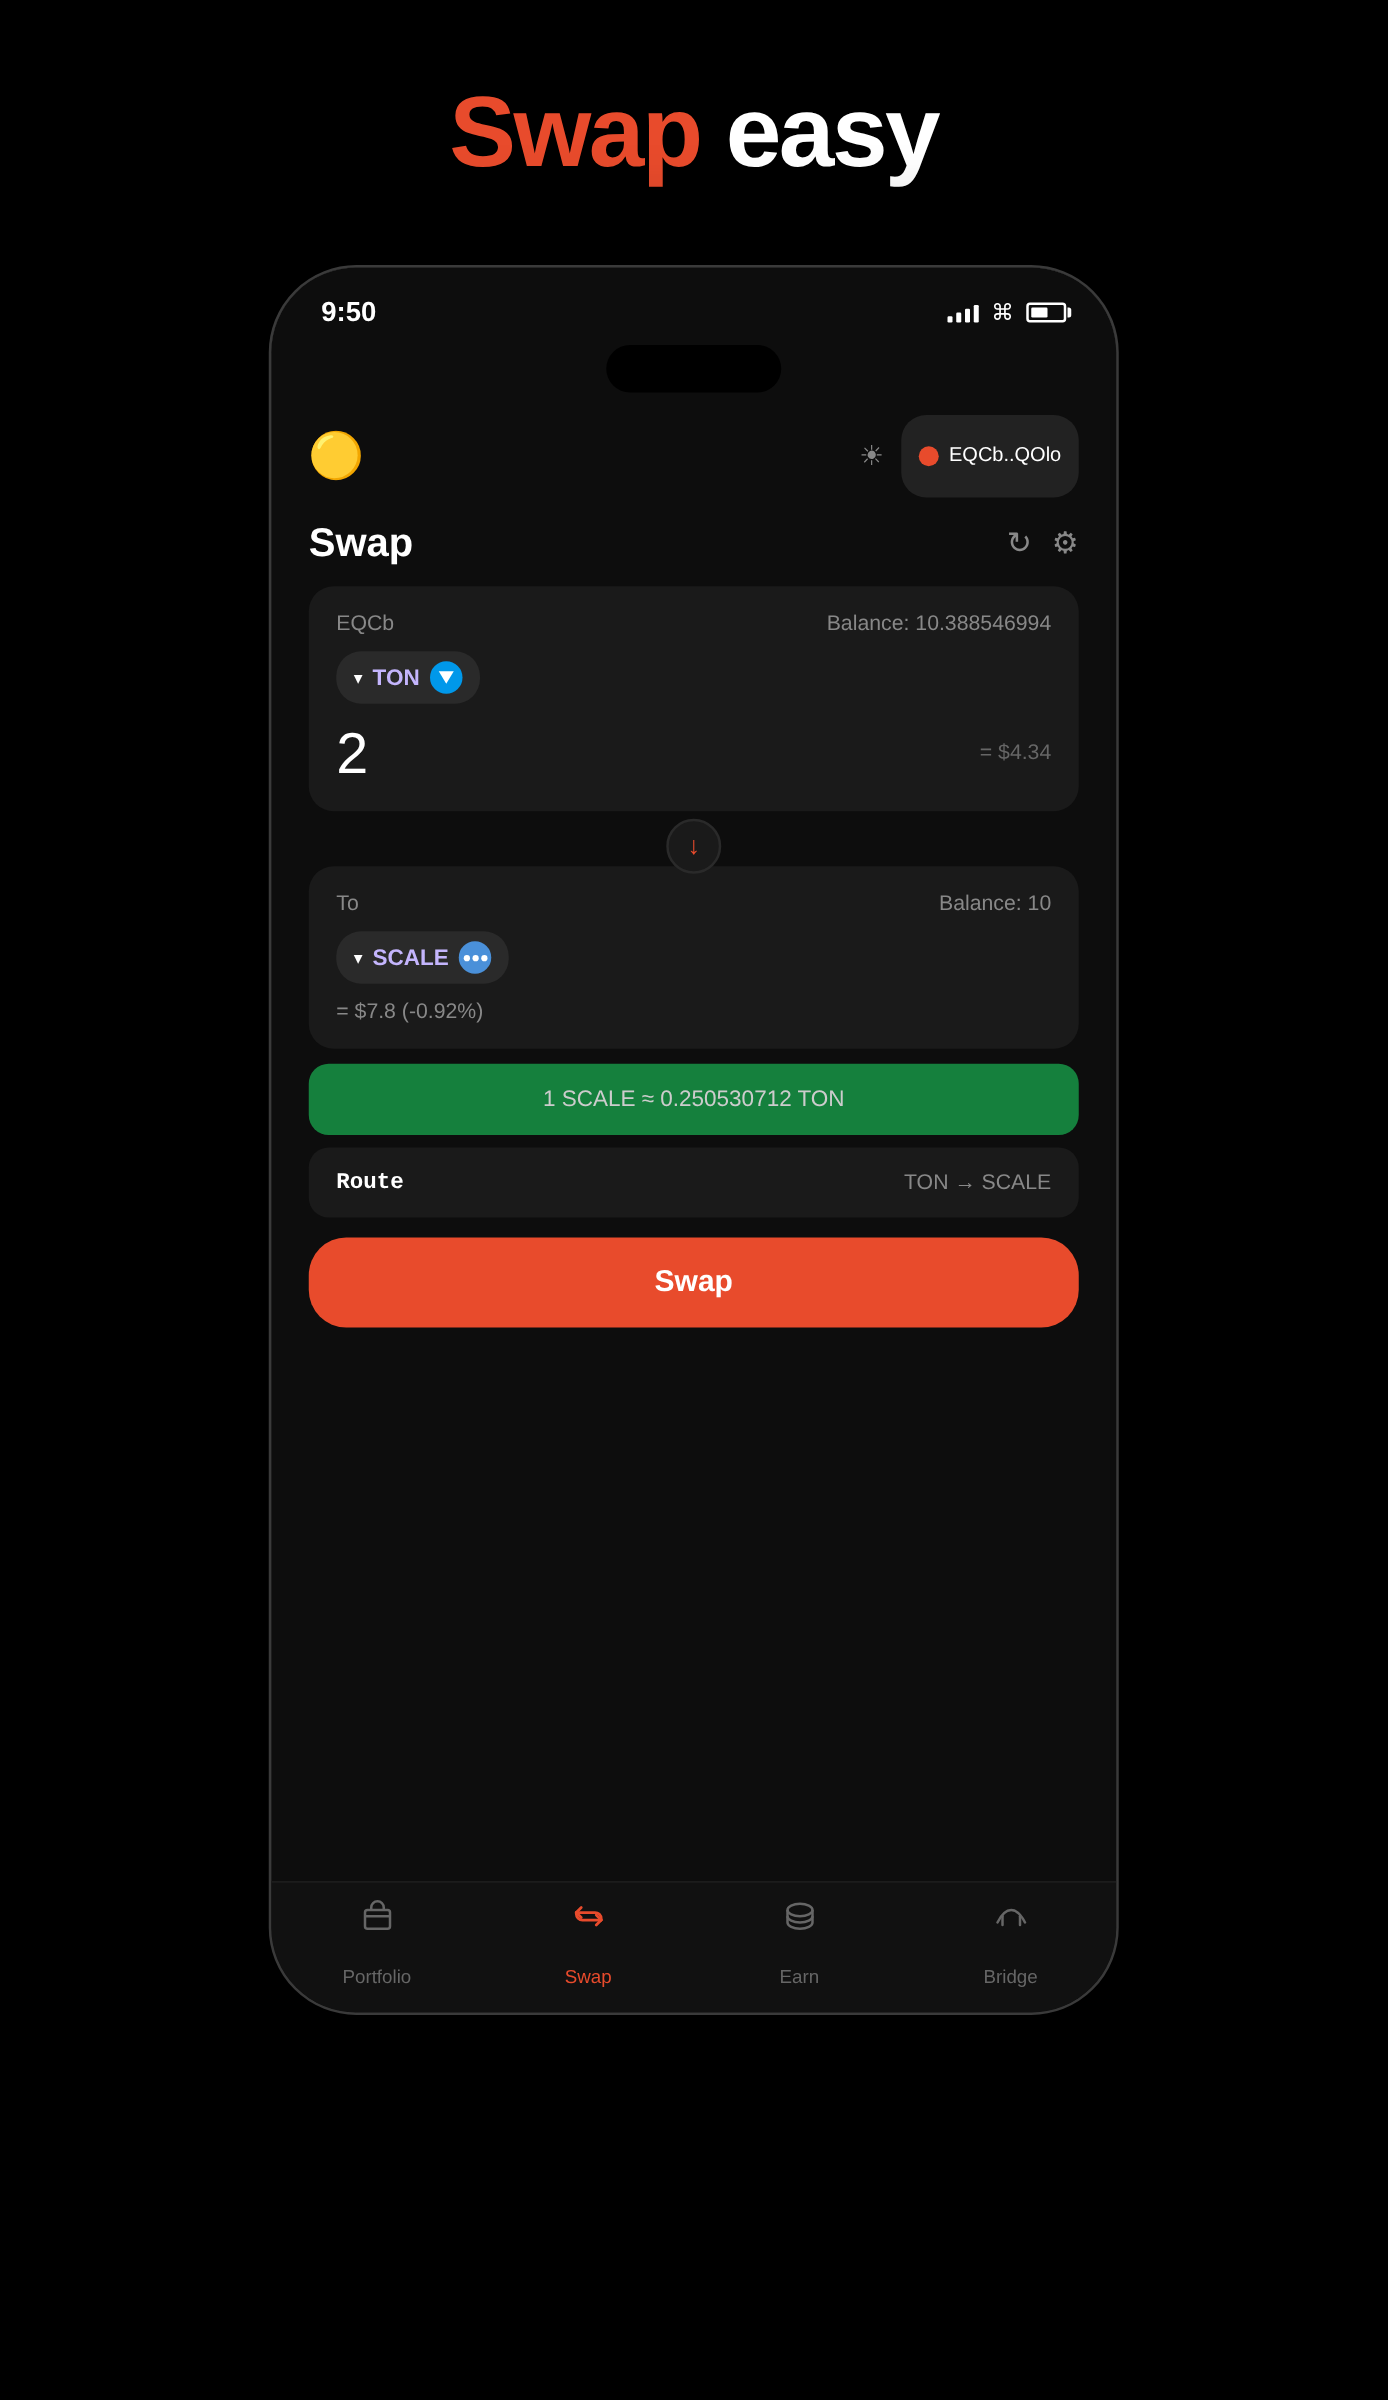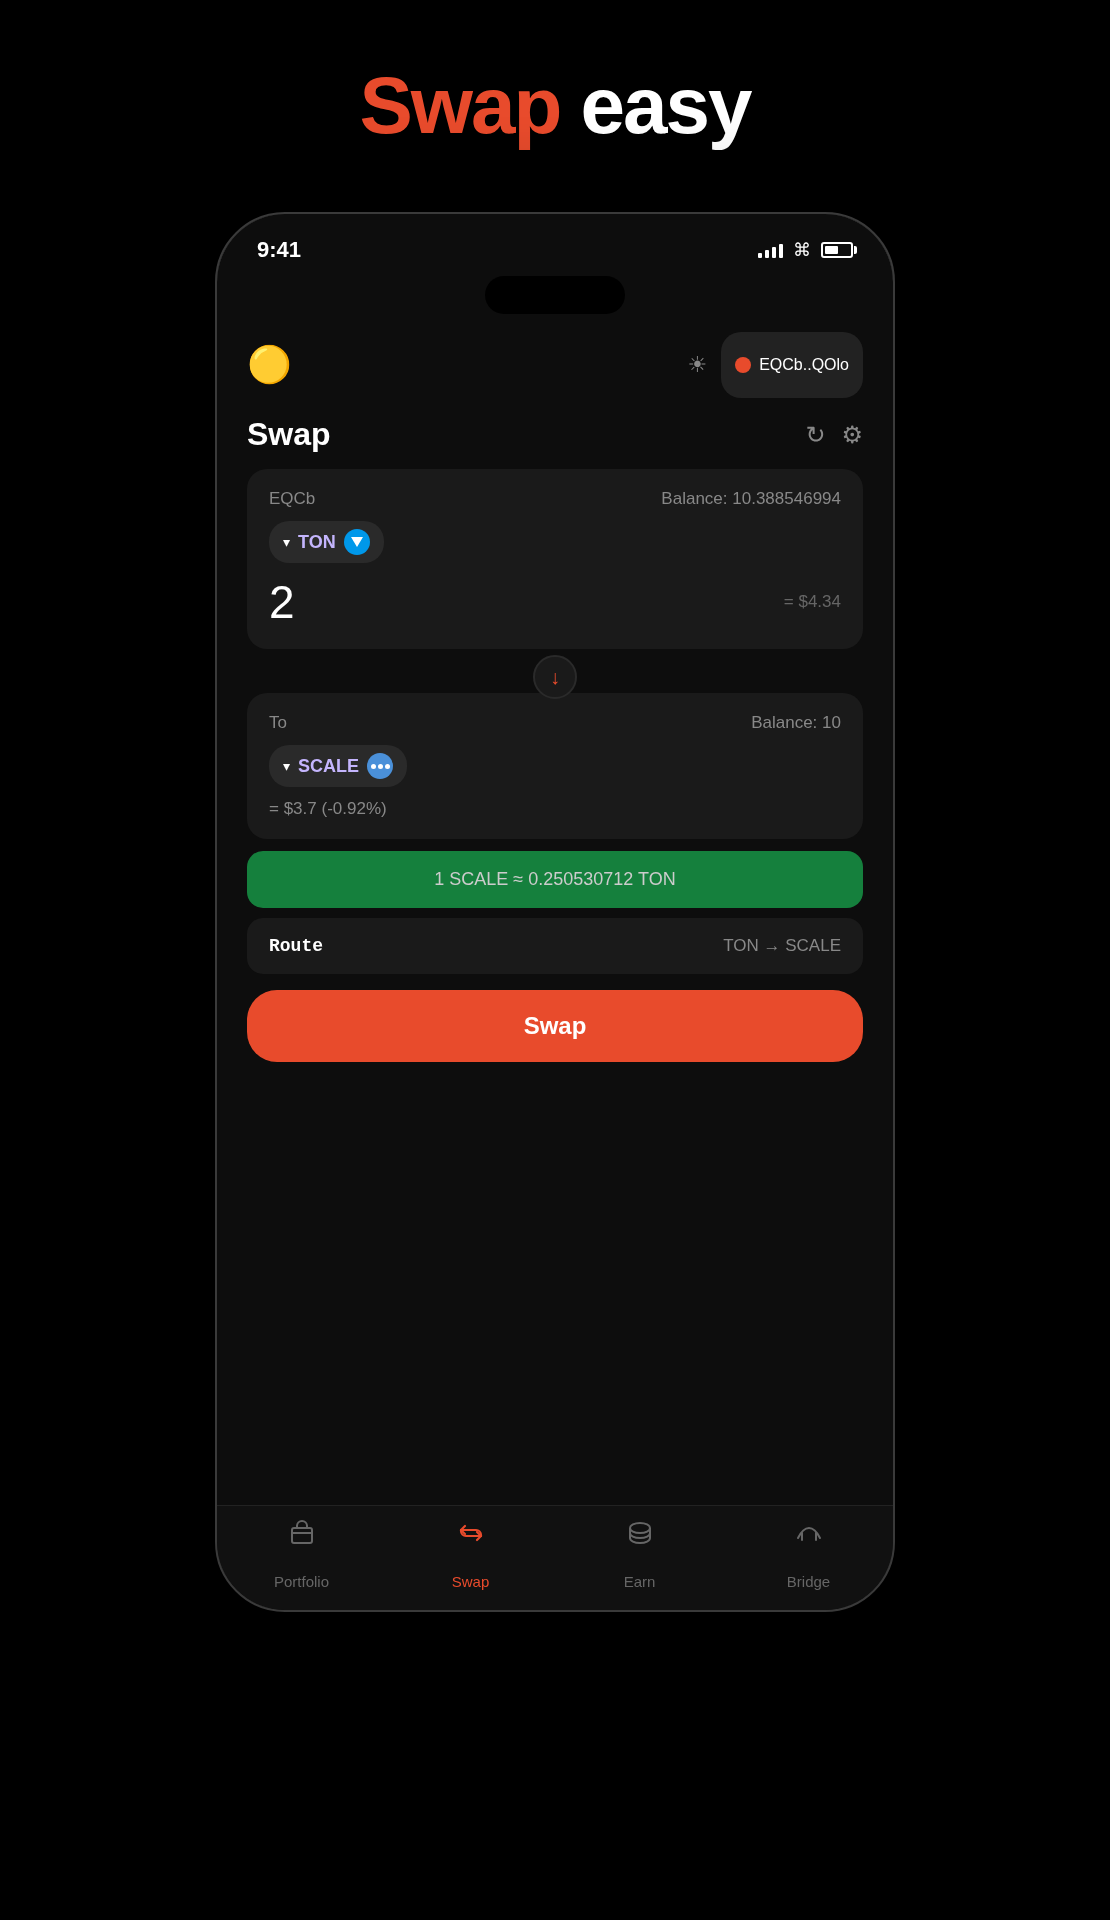--- a/index.html
+++ b/index.html
@@ -439,21 +439,21 @@
 <div class="page-wrapper">
 
   <div class="headline">
     <span class="headline-swap">Swap</span><span class="headline-easy"> easy</span>
   </div>
 
   <div class="phone-shell">
     <div class="phone-screen">
 
       <div class="status-bar">
-        <span class="status-time">9:41</span>
+        <span class="status-time">9:50</span>
         <div class="status-icons">
           <div class="signal-bars">
             <div class="signal-bar" style="height:5px"></div>
             <div class="signal-bar" style="height:8px"></div>
             <div class="signal-bar" style="height:11px"></div>
             <div class="signal-bar" style="height:14px"></div>
           </div>
           <span class="wifi-icon">⌘</span>
           <div class="battery-icon">
             <div class="battery-fill"></div>
@@ -521,21 +521,21 @@
             <div class="token-icon-scale">
               <div class="scale-hex">
                 <div class="hex-dot"></div>
                 <div class="hex-dot"></div>
                 <div class="hex-dot"></div>
               </div>
             </div>
           </div>
           <div class="amount-row">
             <span class="amount-usd-neg">
-              <span>= $3.7</span>&nbsp;<span>(-0.92%)</span>
+              <span>= $7.8</span>&nbsp;<span>(-0.92%)</span>
             </span>
           </div>
         </div>
 
         <div class="info-row">
           <span class="info-text">1 SCALE ≈ 0.250530712 TON</span>
         </div>
 
         <div class="route-row">
           <span class="route-label">Route</span>

